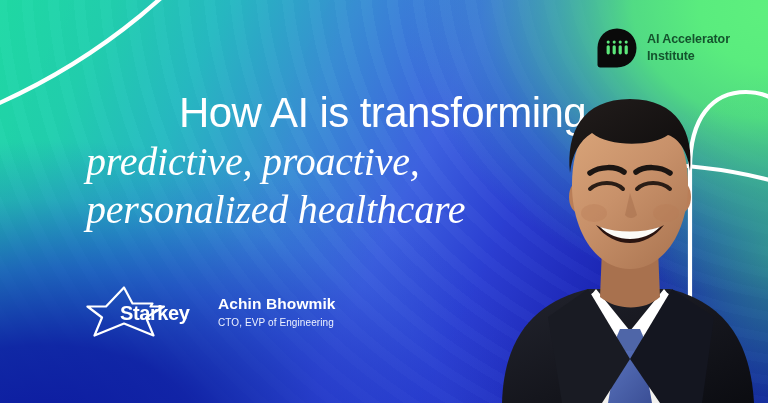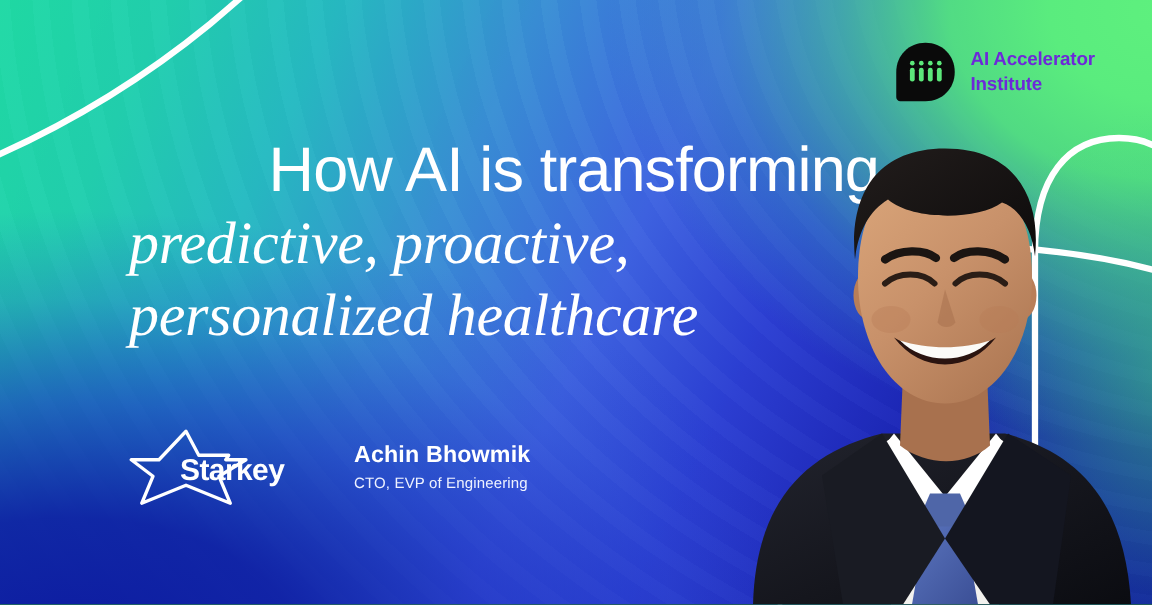--- a/index.html
+++ b/index.html
@@ -95,21 +95,21 @@
     display: flex;
     align-items: center;
     gap: 9px;
   }
   .logo-mark {
     width: 42px;
     height: 42px;
     flex: 0 0 auto;
   }
   .logo-text {
-    color: #6d28d9;
+    color: #14532d;
     font-size: 12.5px;
     font-weight: 700;
     line-height: 1.38;
     letter-spacing: -0.1px;
     white-space: pre-line;
   }
 
   
   .headline {
     position: absolute;
@@ -138,21 +138,20 @@
     white-space: nowrap;
   }
 
   
   .footer {
     position: absolute;
     left: 86px;
     top: 286px;
     display: flex;
     align-items: center;
-    gap: 18px;
   }
   .starkey {
     width: 104px;
     height: 52px;
     flex: 0 0 auto;
     margin-right: 28px;
   }
   .speaker-name {
     color: #ffffff;
     font-size: 15.5px;

